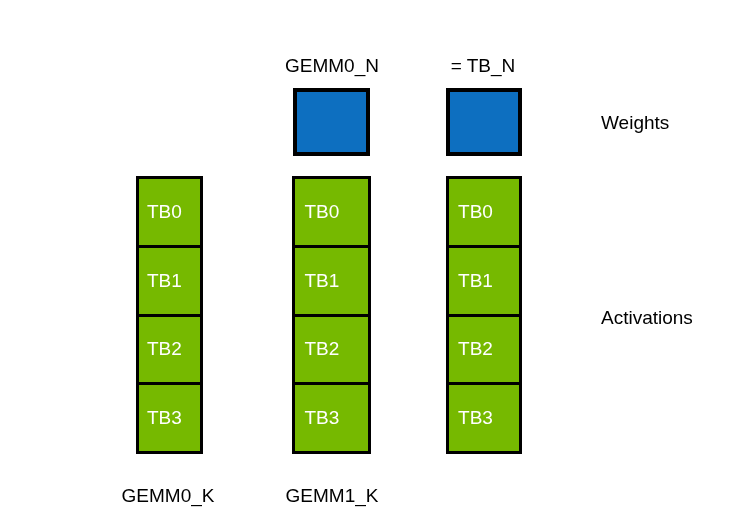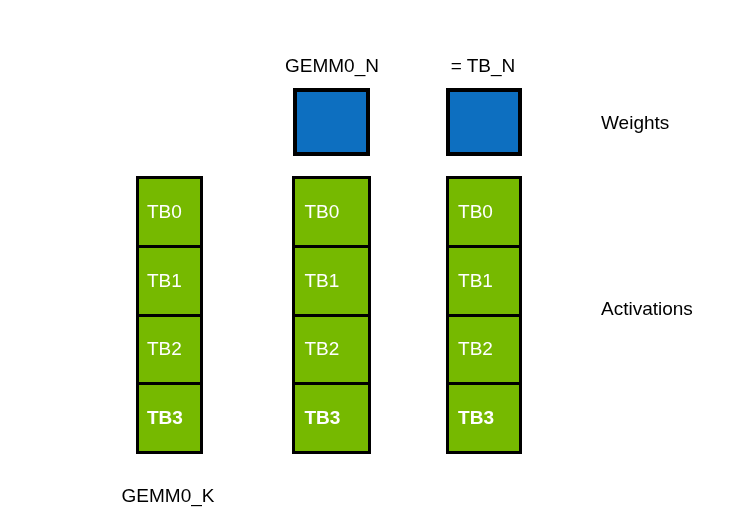--- a/index.html
+++ b/index.html
@@ -51,21 +51,20 @@
   .act-cell {
     background: #76B900;
     border: 3px solid #000000;
     box-sizing: border-box;
     flex: 1 1 0;
     position: relative;
     margin-bottom: -3px;
   }
   .act-cell:last-child {
     margin-bottom: 14px;
-    font-weight: bold;
   }
   .act-cell-label {
     position: absolute;
     left: 13%;
     top: 50%;
     transform: translateY(-50%);
     color: #ffffff;
     font-size: 19px;
     line-height: 22px;
     white-space: pre;
@@ -84,21 +83,21 @@
   <div class="lbl lbl-two-line" style="left:483px; top:8px;">
     <div>= TB_N</div>
   </div>
 
   <div class="weight-box" style="left:293px; top:88px; width:77px; height:68px;"></div>
 
   <div class="weight-box" style="left:446px; top:88px; width:76px; height:68px;"></div>
 
   <div class="lbl" style="left:601px; top:111px;">Weights</div>
 
-  <div class="lbl" style="left:601px; top:297px;">Activations</div>
+  <div class="lbl" style="left:601px; top:306px;">Activations</div>
 
 
   <div class="act-column" style="left:136px; top:176px; width:67px; height:292px;">
     <div class="act-cell">
       <span class="act-cell-label">TB0</span>
     </div>
     <div class="act-cell">
       <span class="act-cell-label">TB1</span>
     </div>
     <div class="act-cell">
@@ -134,14 +133,15 @@
     <div class="act-cell">
       <span class="act-cell-label">TB2</span>
     </div>
     <div class="act-cell">
       <span class="act-cell-label">TB3</span>
     </div>
   </div>
 
   <div class="lbl lbl-center" style="left:168px; top:484px;">GEMM0_K</div>
 
+  <div class="lbl lbl-center" style="left:332px; top:484px;">GEMM1_K</div>
 
 </div>
 
 </body></html>

